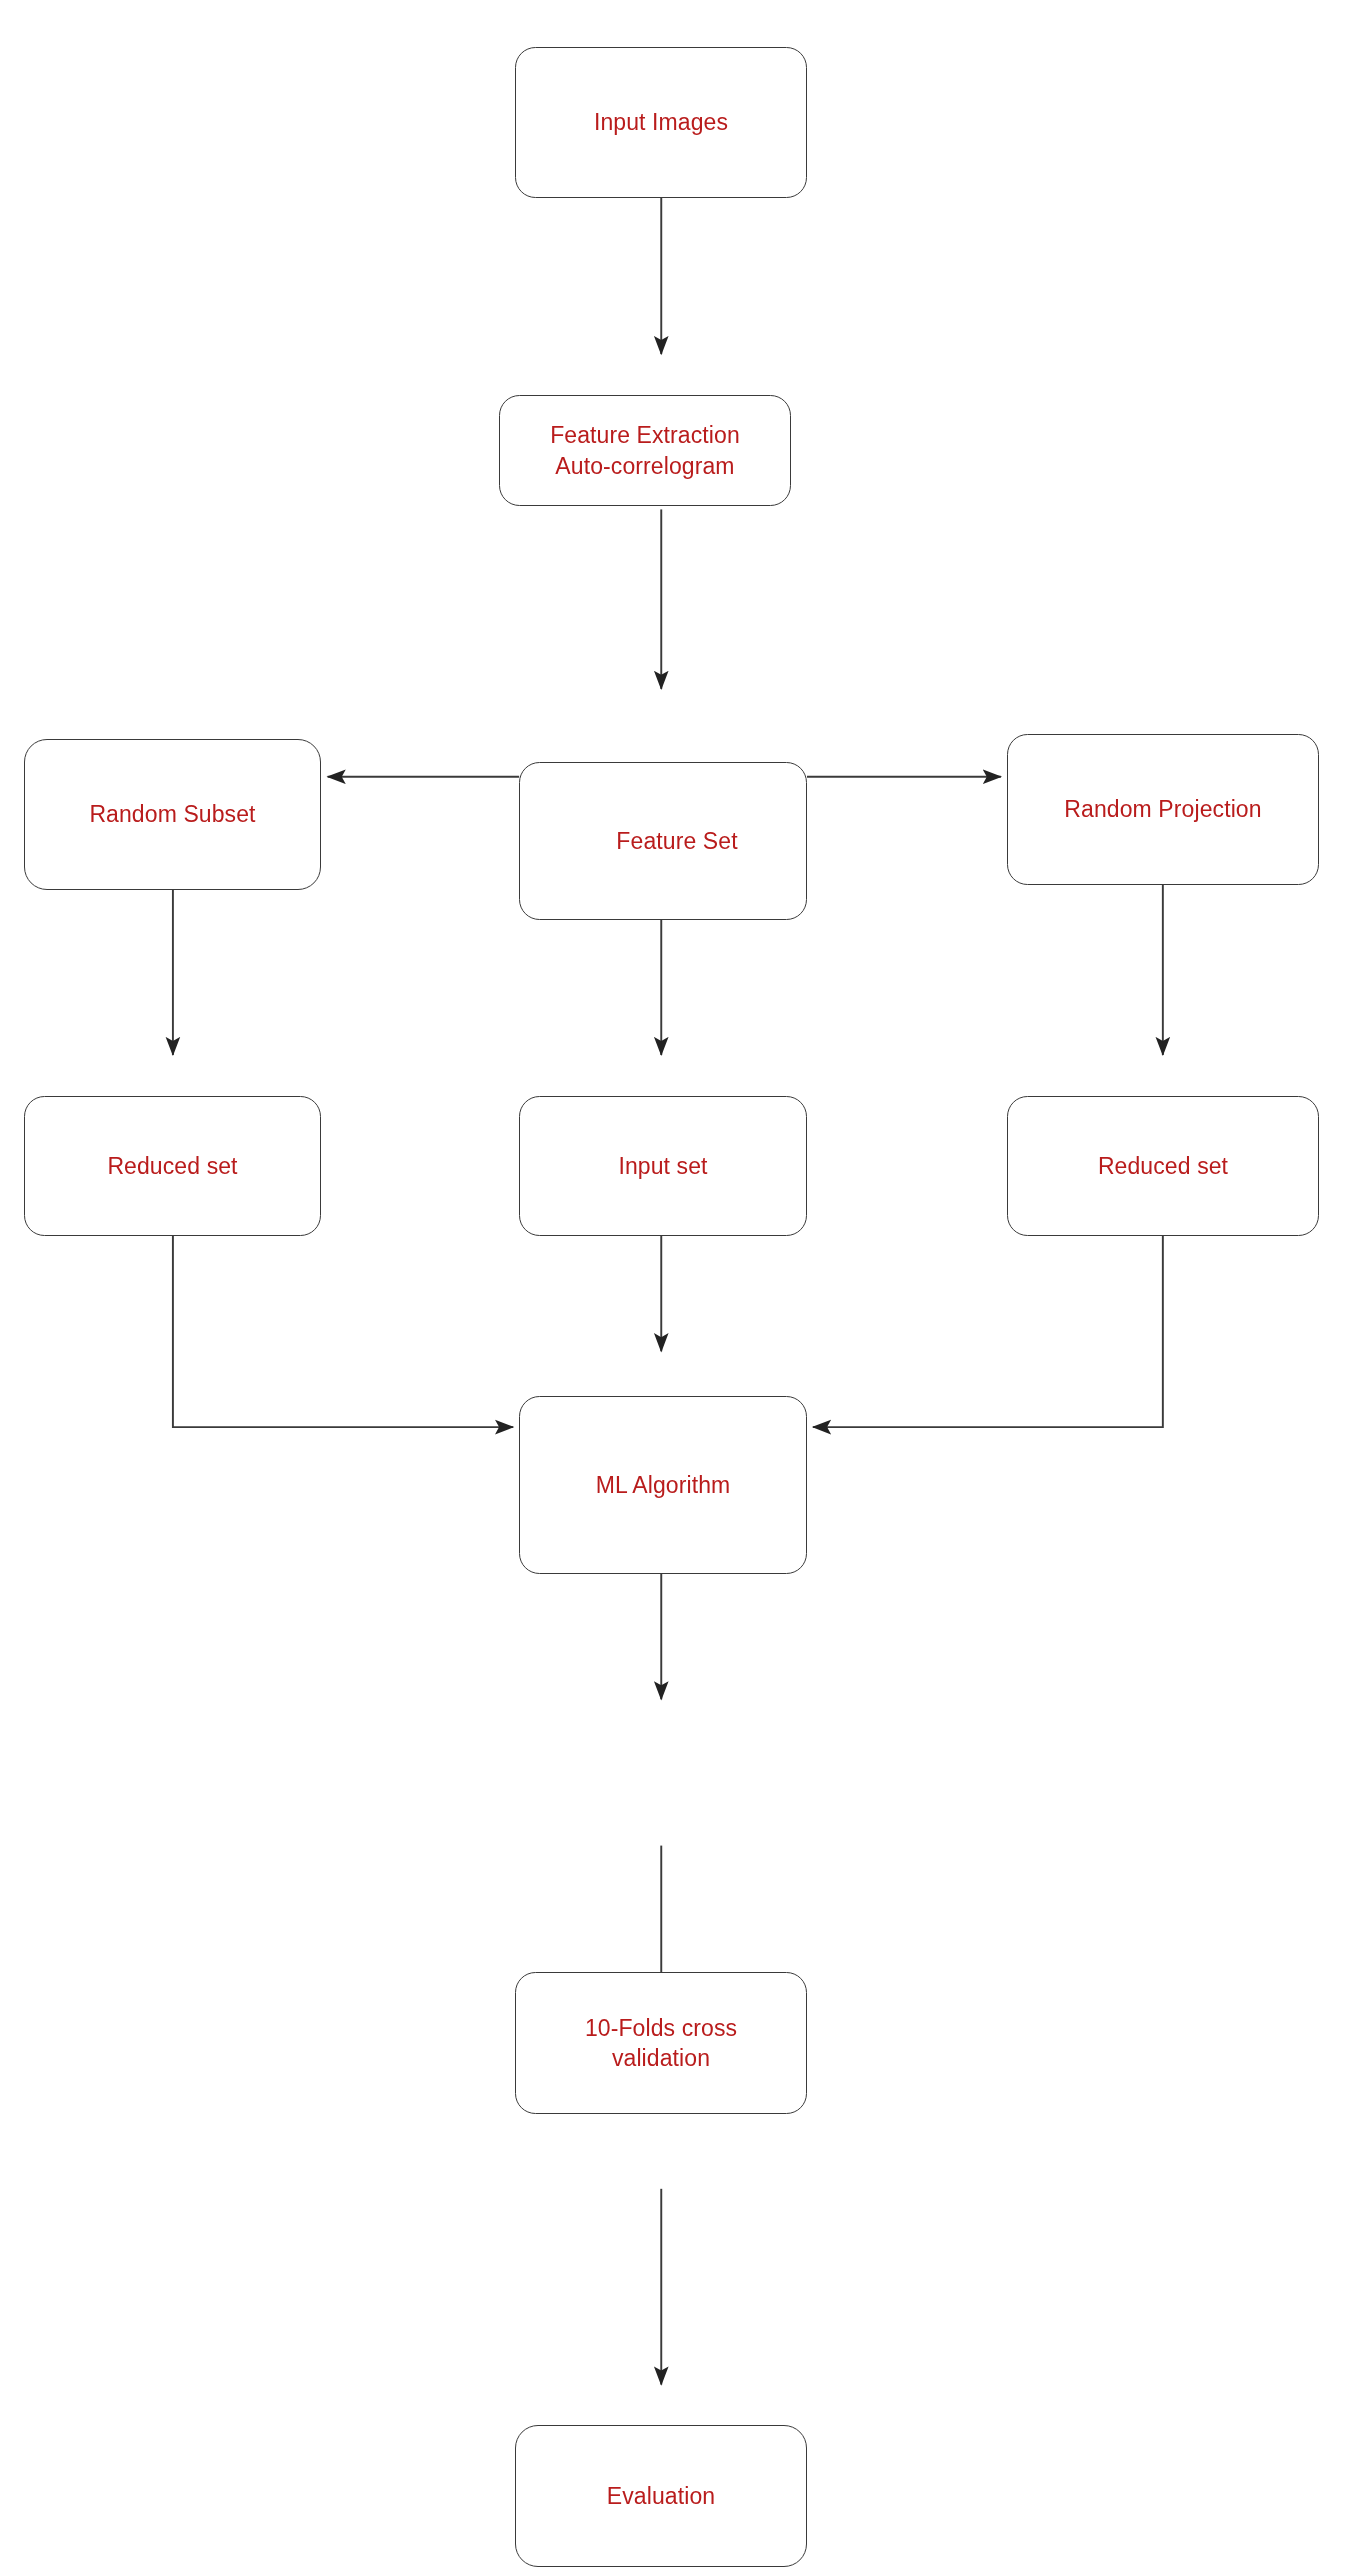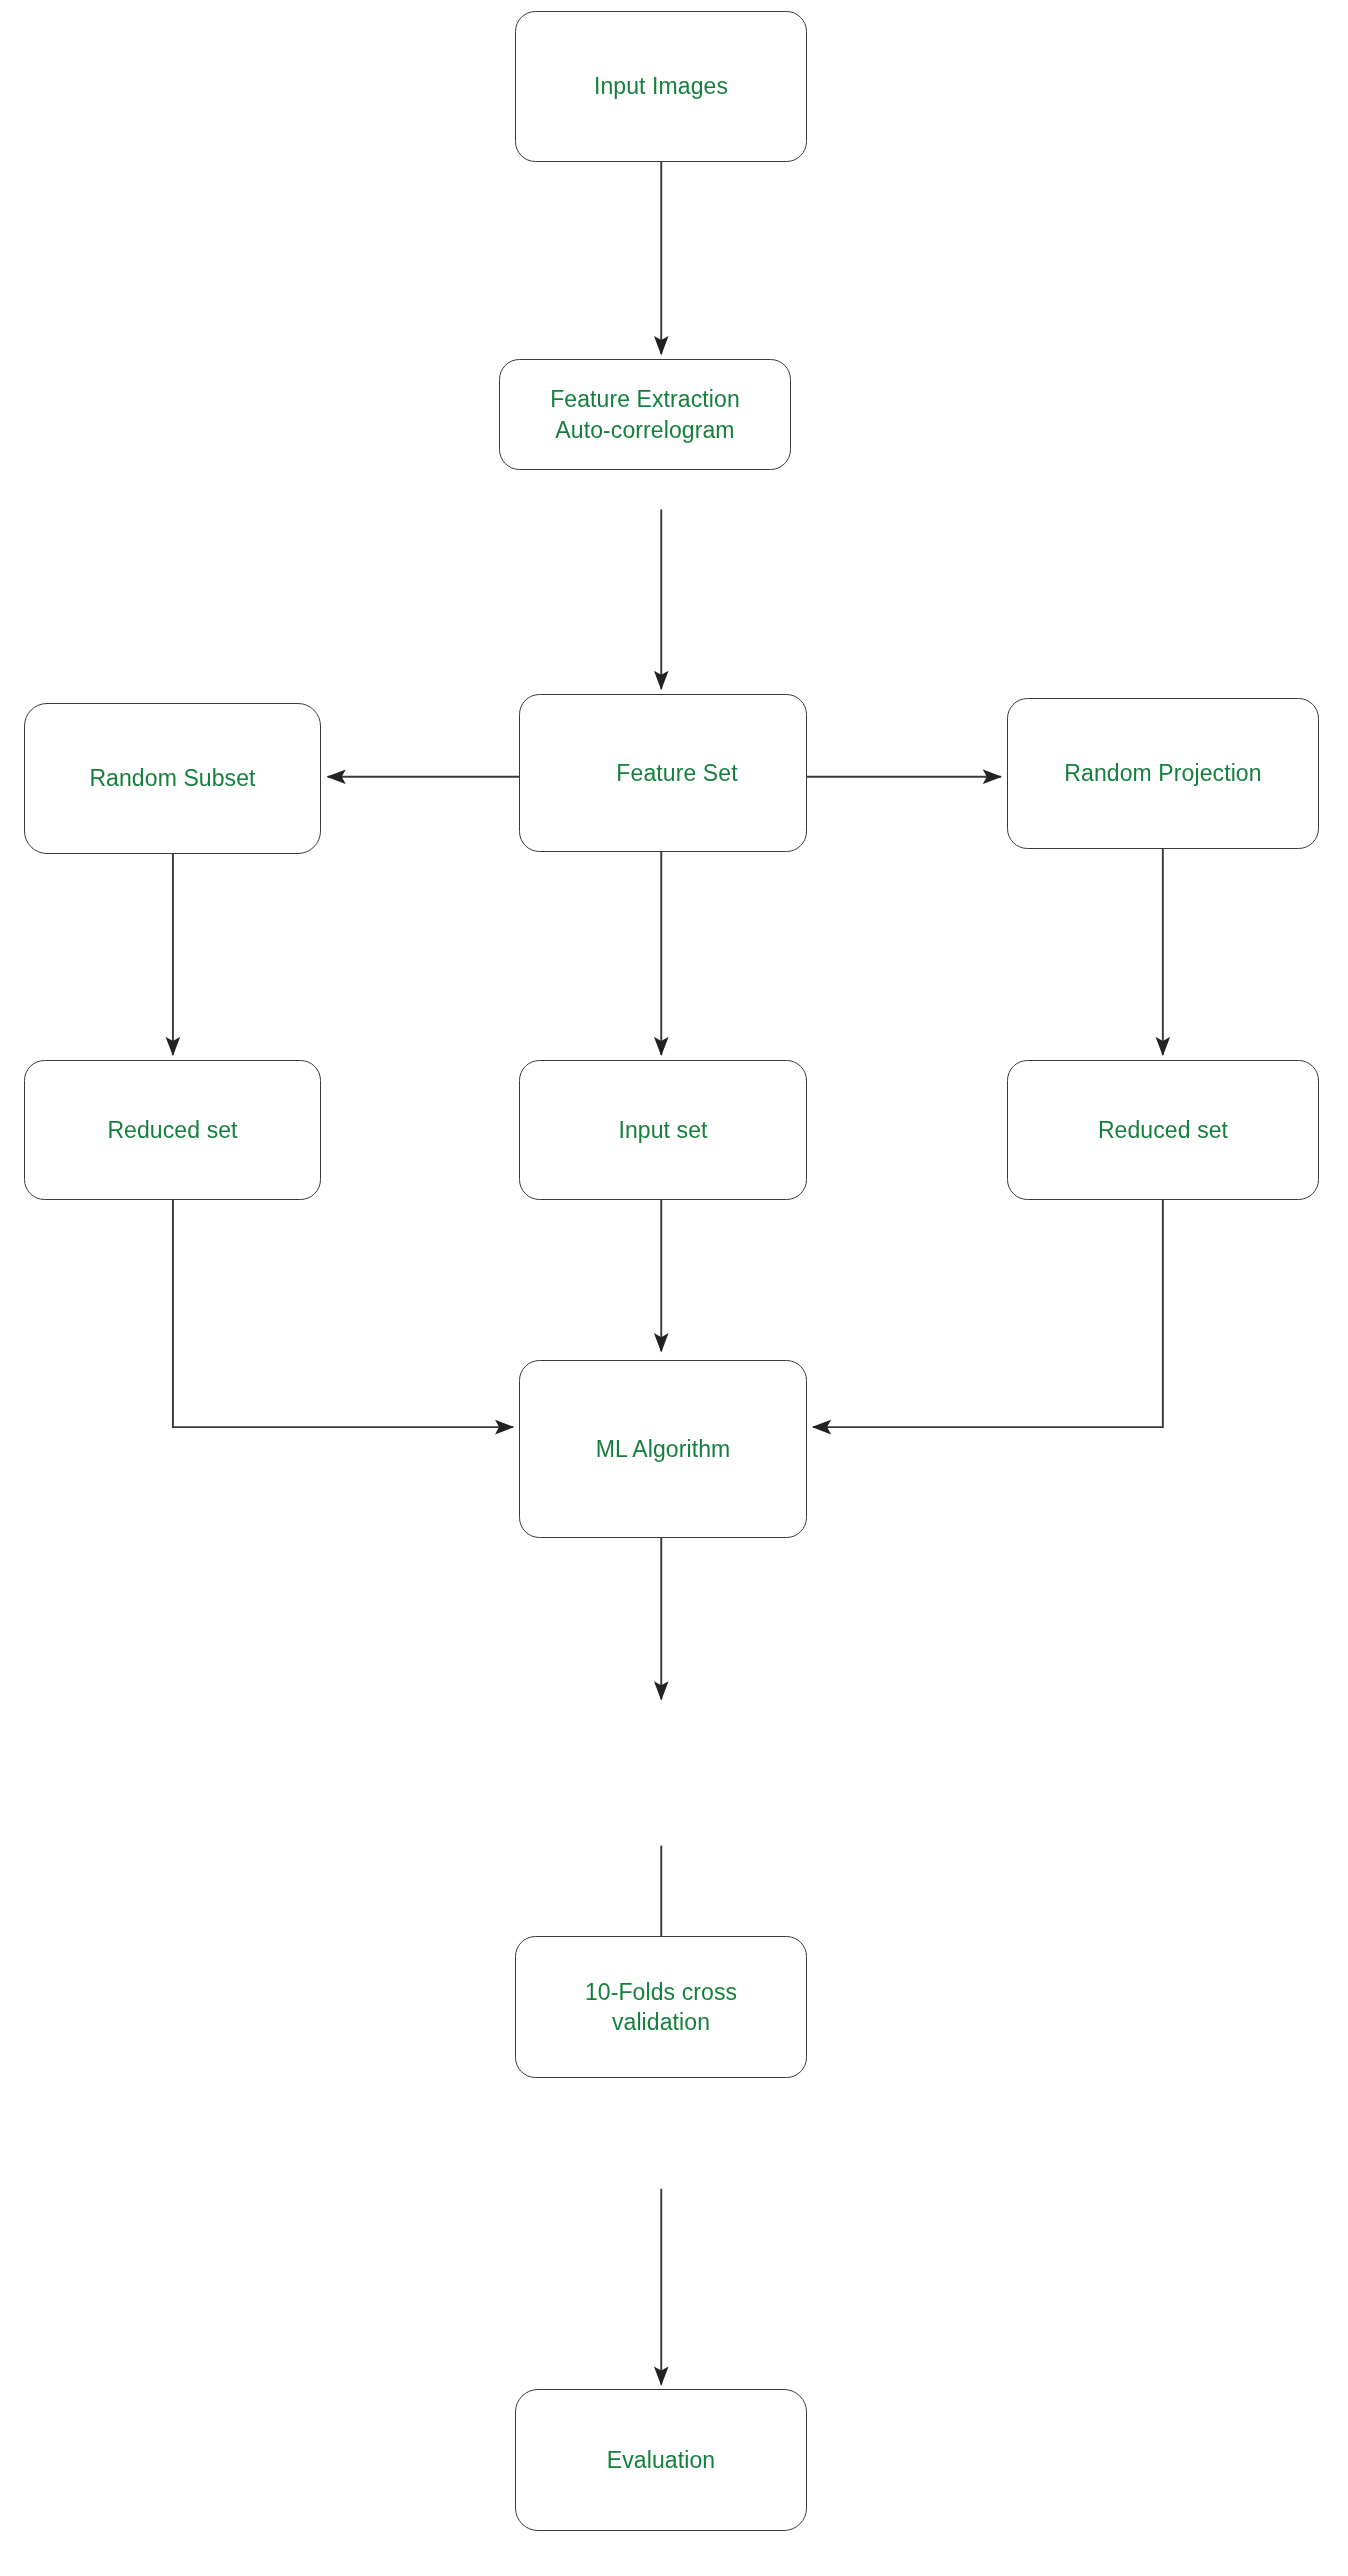--- a/index.html
+++ b/index.html
@@ -27,26 +27,27 @@
   .node {
     position: absolute;
     box-sizing: border-box;
     border: 1.8px solid #3a3a3a;
     border-radius: 20.5px;
     background: #ffffff;
     display: flex;
     align-items: center;
     justify-content: center;
     text-align: center;
-    color: #15803d;
+    color: #b91c1c;
     font-size: 23px;
     line-height: 1.32;
     letter-spacing: 0.1px;
     white-space: pre-line;
     z-index: 2;
+    margin-top: 36px;
   }
 </style>
 </head>
 <body>
 
 <div id="canvas">
 
   <svg id="edges" viewBox="0 0 2240 4278" xmlns="http://www.w3.org/2000/svg">
     <defs>
       <marker id="arrow" markerWidth="11" markerHeight="11" refX="9.4" refY="4" orient="auto" markerUnits="strokeWidth">
@@ -82,21 +83,21 @@
 
       <line x1="1098" y1="3635" x2="1098" y2="3960" marker-end="url(#arrow)"></line>
     </g>
   </svg>
 
   <div class="node" style="left:515px; top:11px; width:292px; height:151px;">Input Images</div>
 
   <div class="node" style="left:499px; top:359px; width:292px; height:111px;">Feature Extraction
 Auto-correlogram</div>
 
-  <div class="node" style="left:519px; top:694px; width:288px; height:158px;padding-left:28px;">Feature Set</div>
+  <div class="node" style="left:519px; top:726px; width:288px; height:158px;padding-left:28px;">Feature Set</div>
 
   <div class="node" style="left:24px; top:703px; width:297px; height:151px;border-radius:23px;">Random Subset</div>
 
   <div class="node" style="left:1007px; top:698px; width:312px; height:151px;">Random Projection</div>
 
   <div class="node" style="left:24px; top:1060px; width:297px; height:140px;">Reduced set</div>
 
   <div class="node" style="left:519px; top:1060px; width:288px; height:140px;">Input  set</div>
 
   <div class="node" style="left:1007px; top:1060px; width:312px; height:140px;">Reduced set</div>

